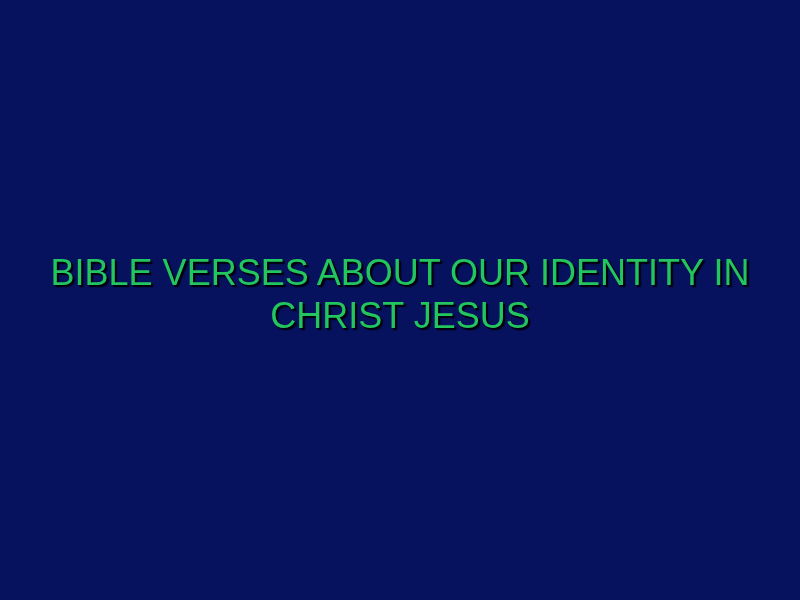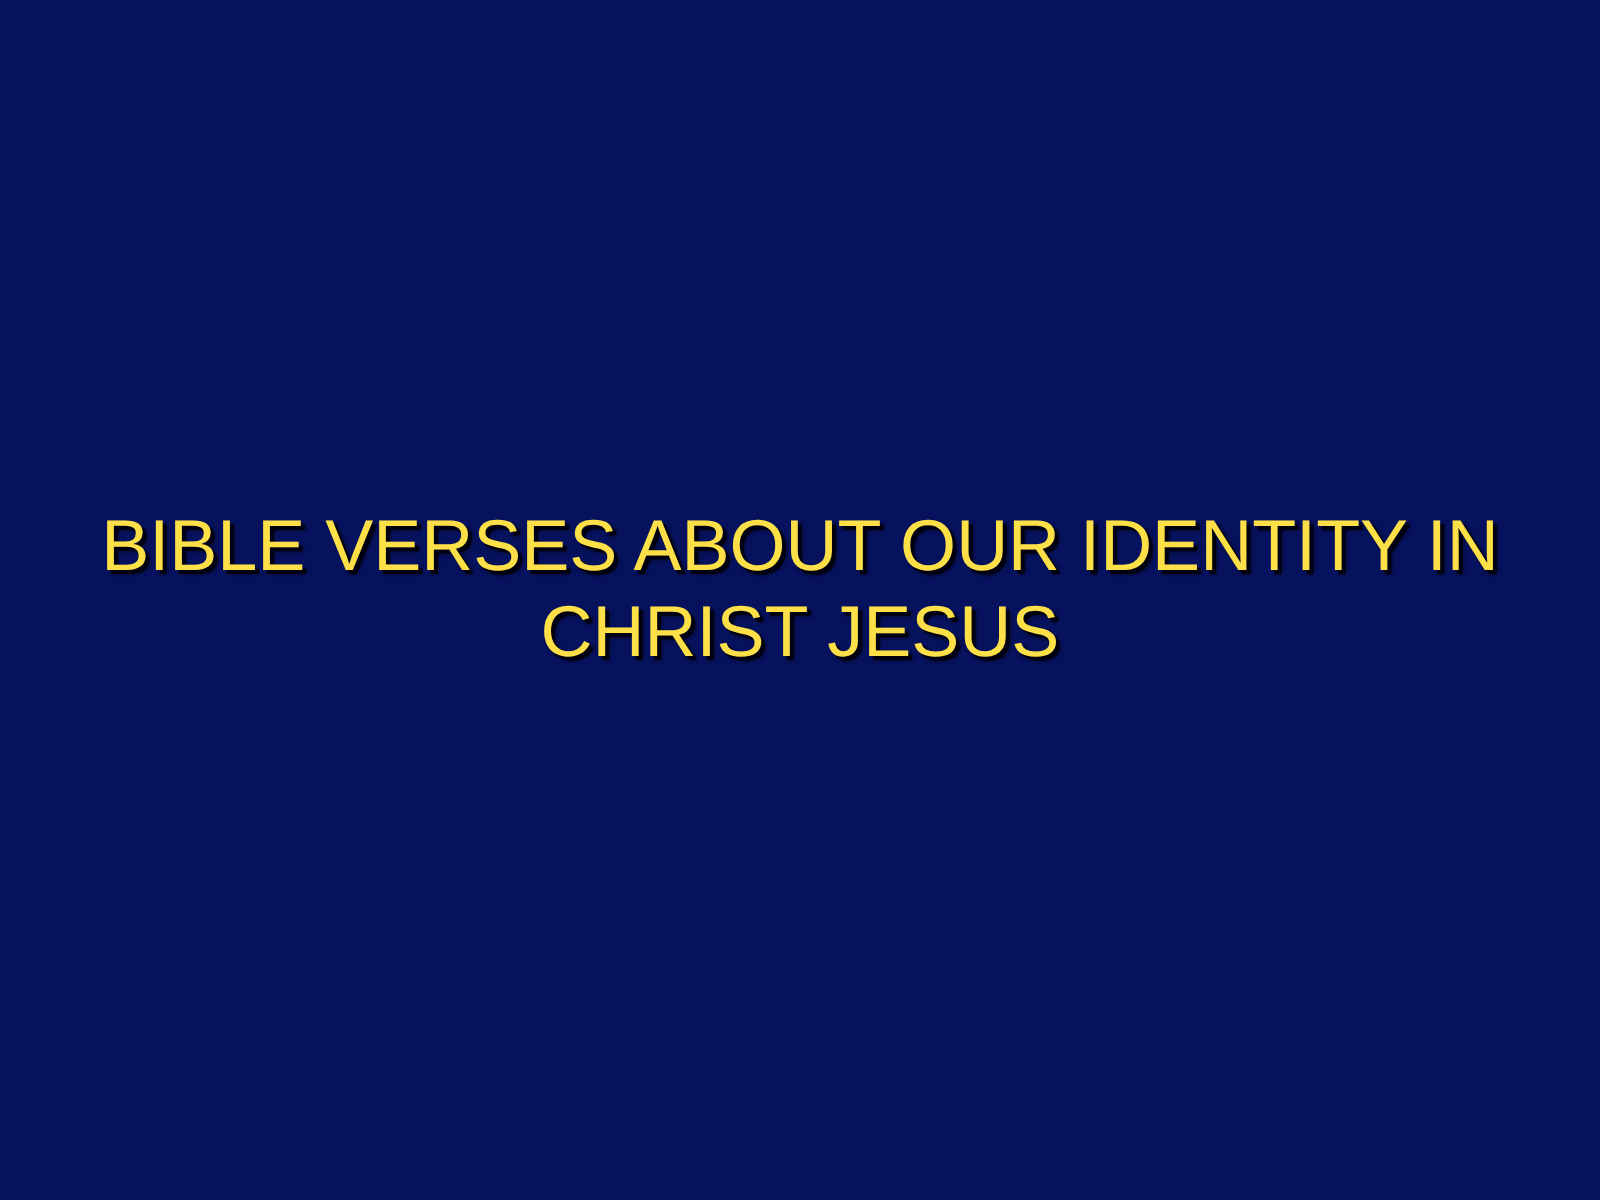--- a/index.html
+++ b/index.html
@@ -36,21 +36,21 @@
   }
 
   #headline {
     margin: 0;
     padding: 0;
     font-family: "Liberation Sans", sans-serif;
     font-size: 36px;
     font-weight: 400;
     line-height: 43px;
     letter-spacing: 0px;
-    color: #fde047;
+    color: #22c55e;
     text-transform: uppercase;
     text-align: center;
     white-space: pre-line;
     text-shadow: 2px 2px 0 #000010,
                  2px 2px 2px rgba(0, 0, 4, 0.75);
   }
 </style>
 </head>
 <body>
 

